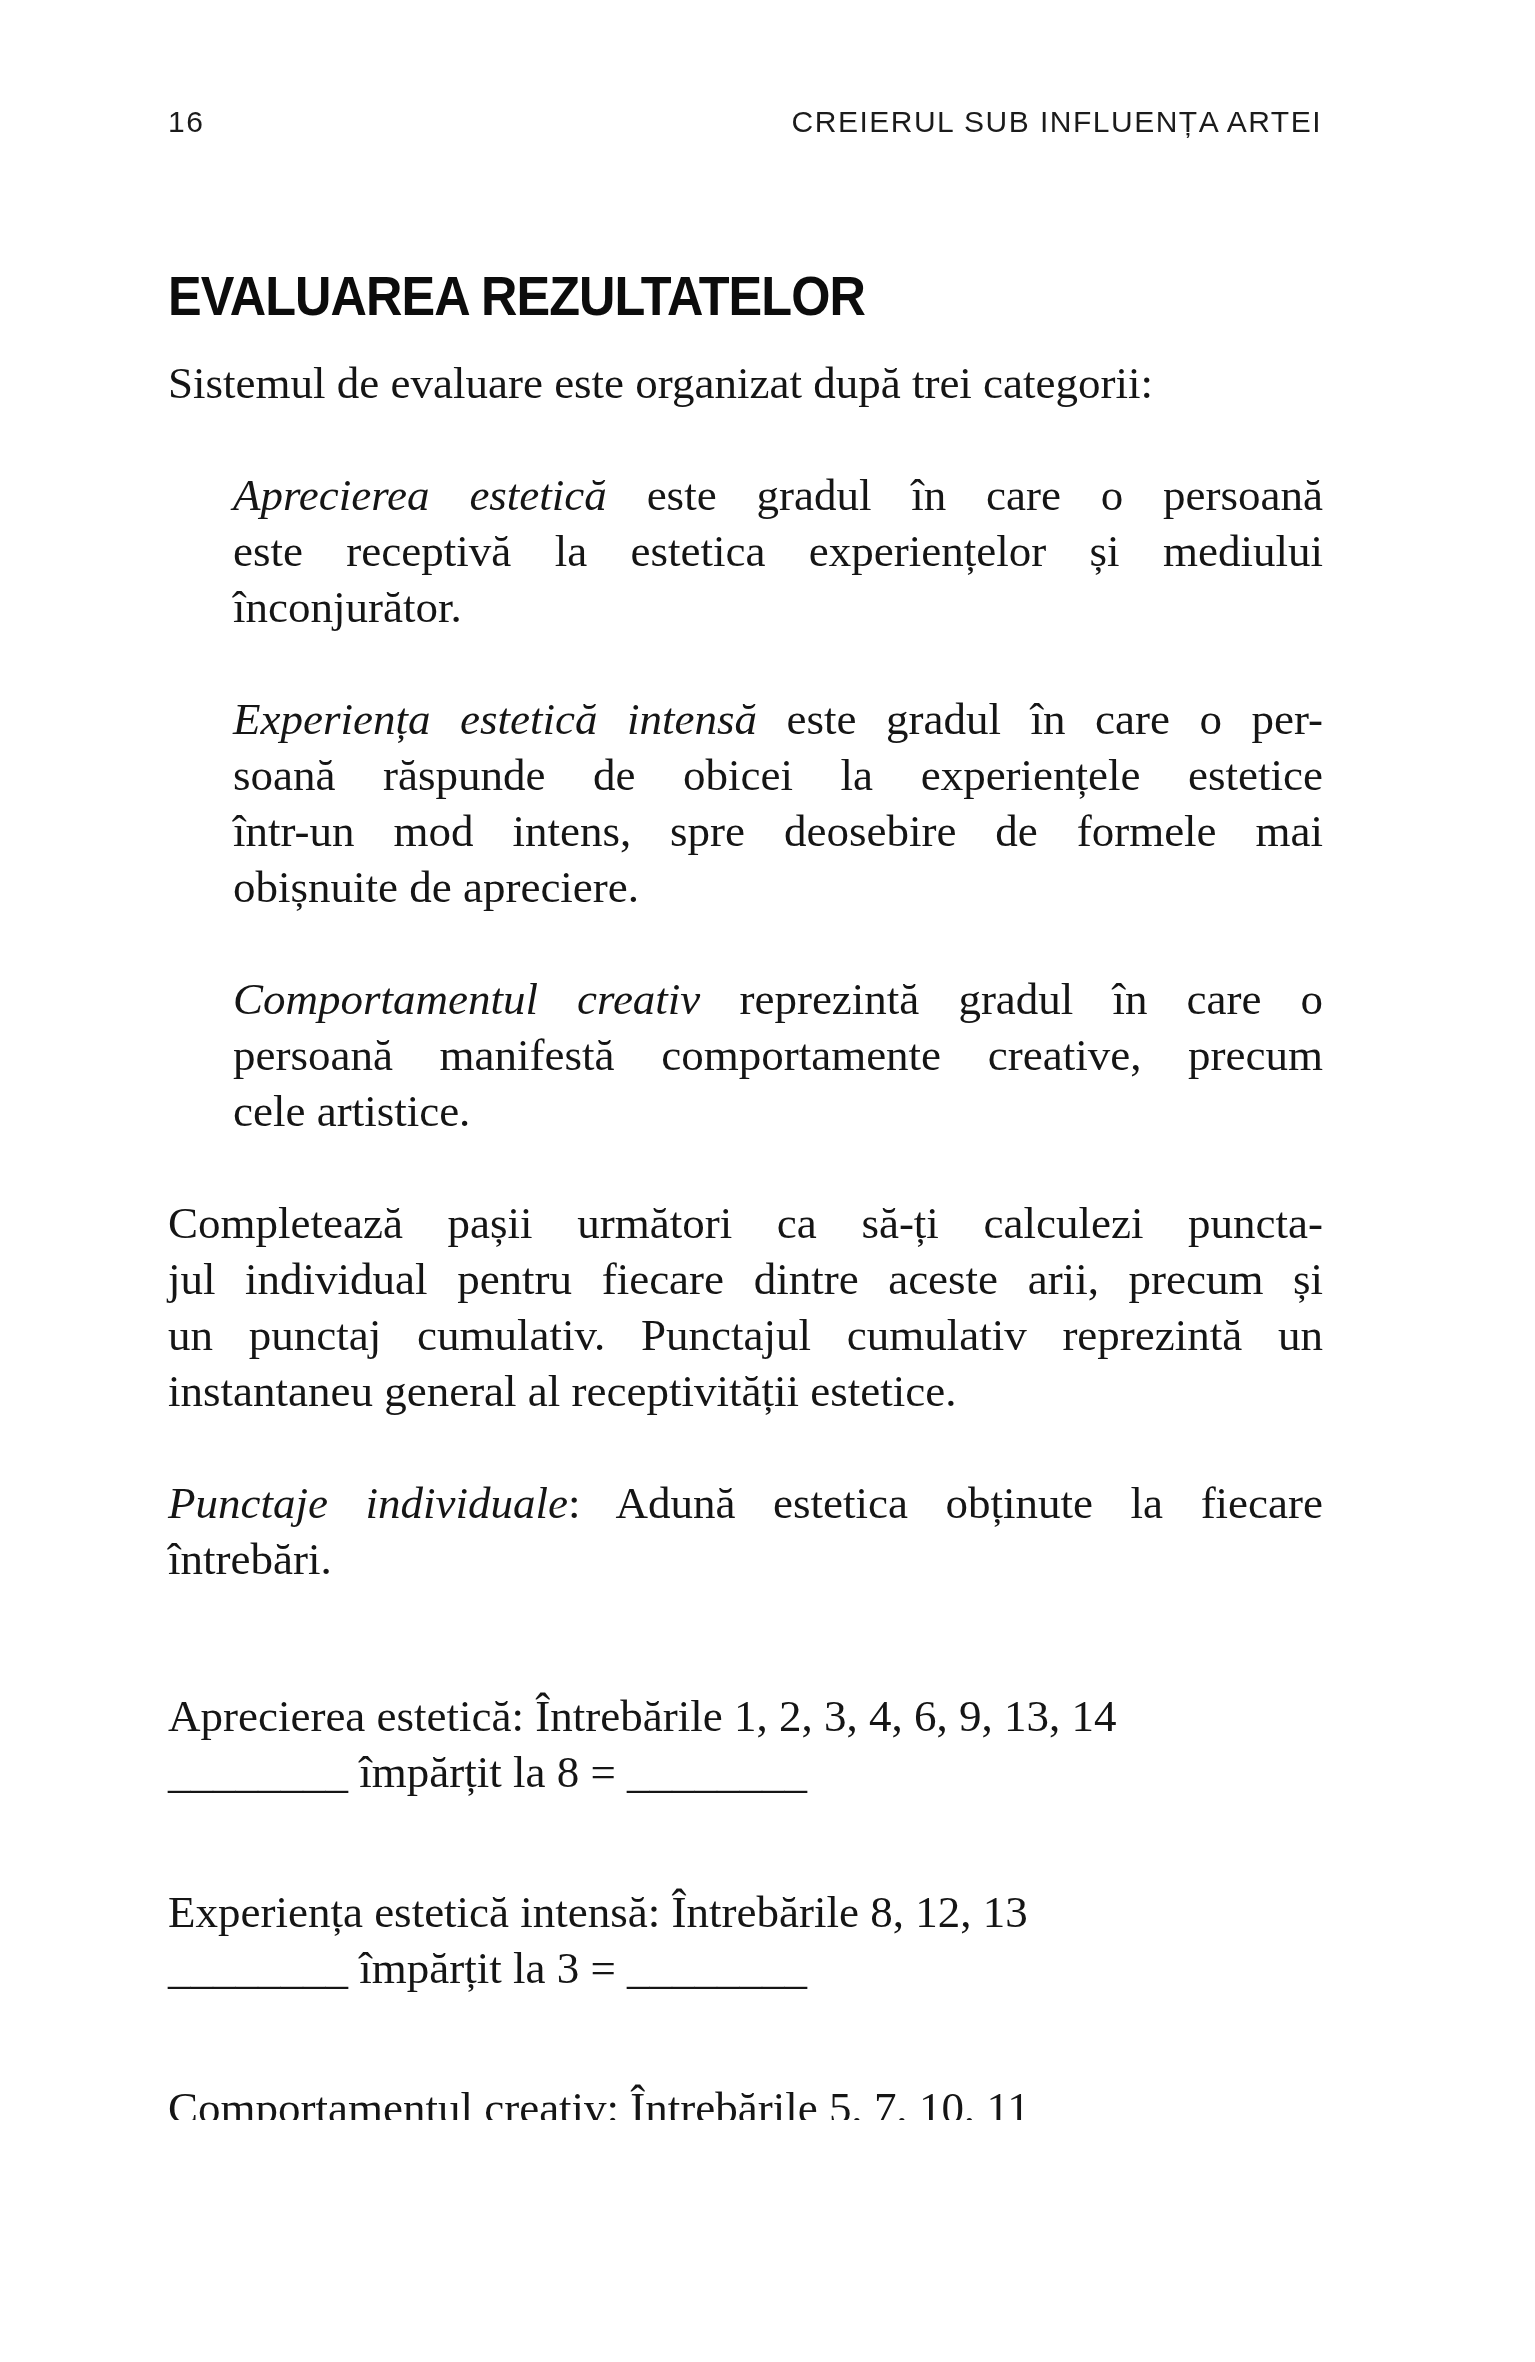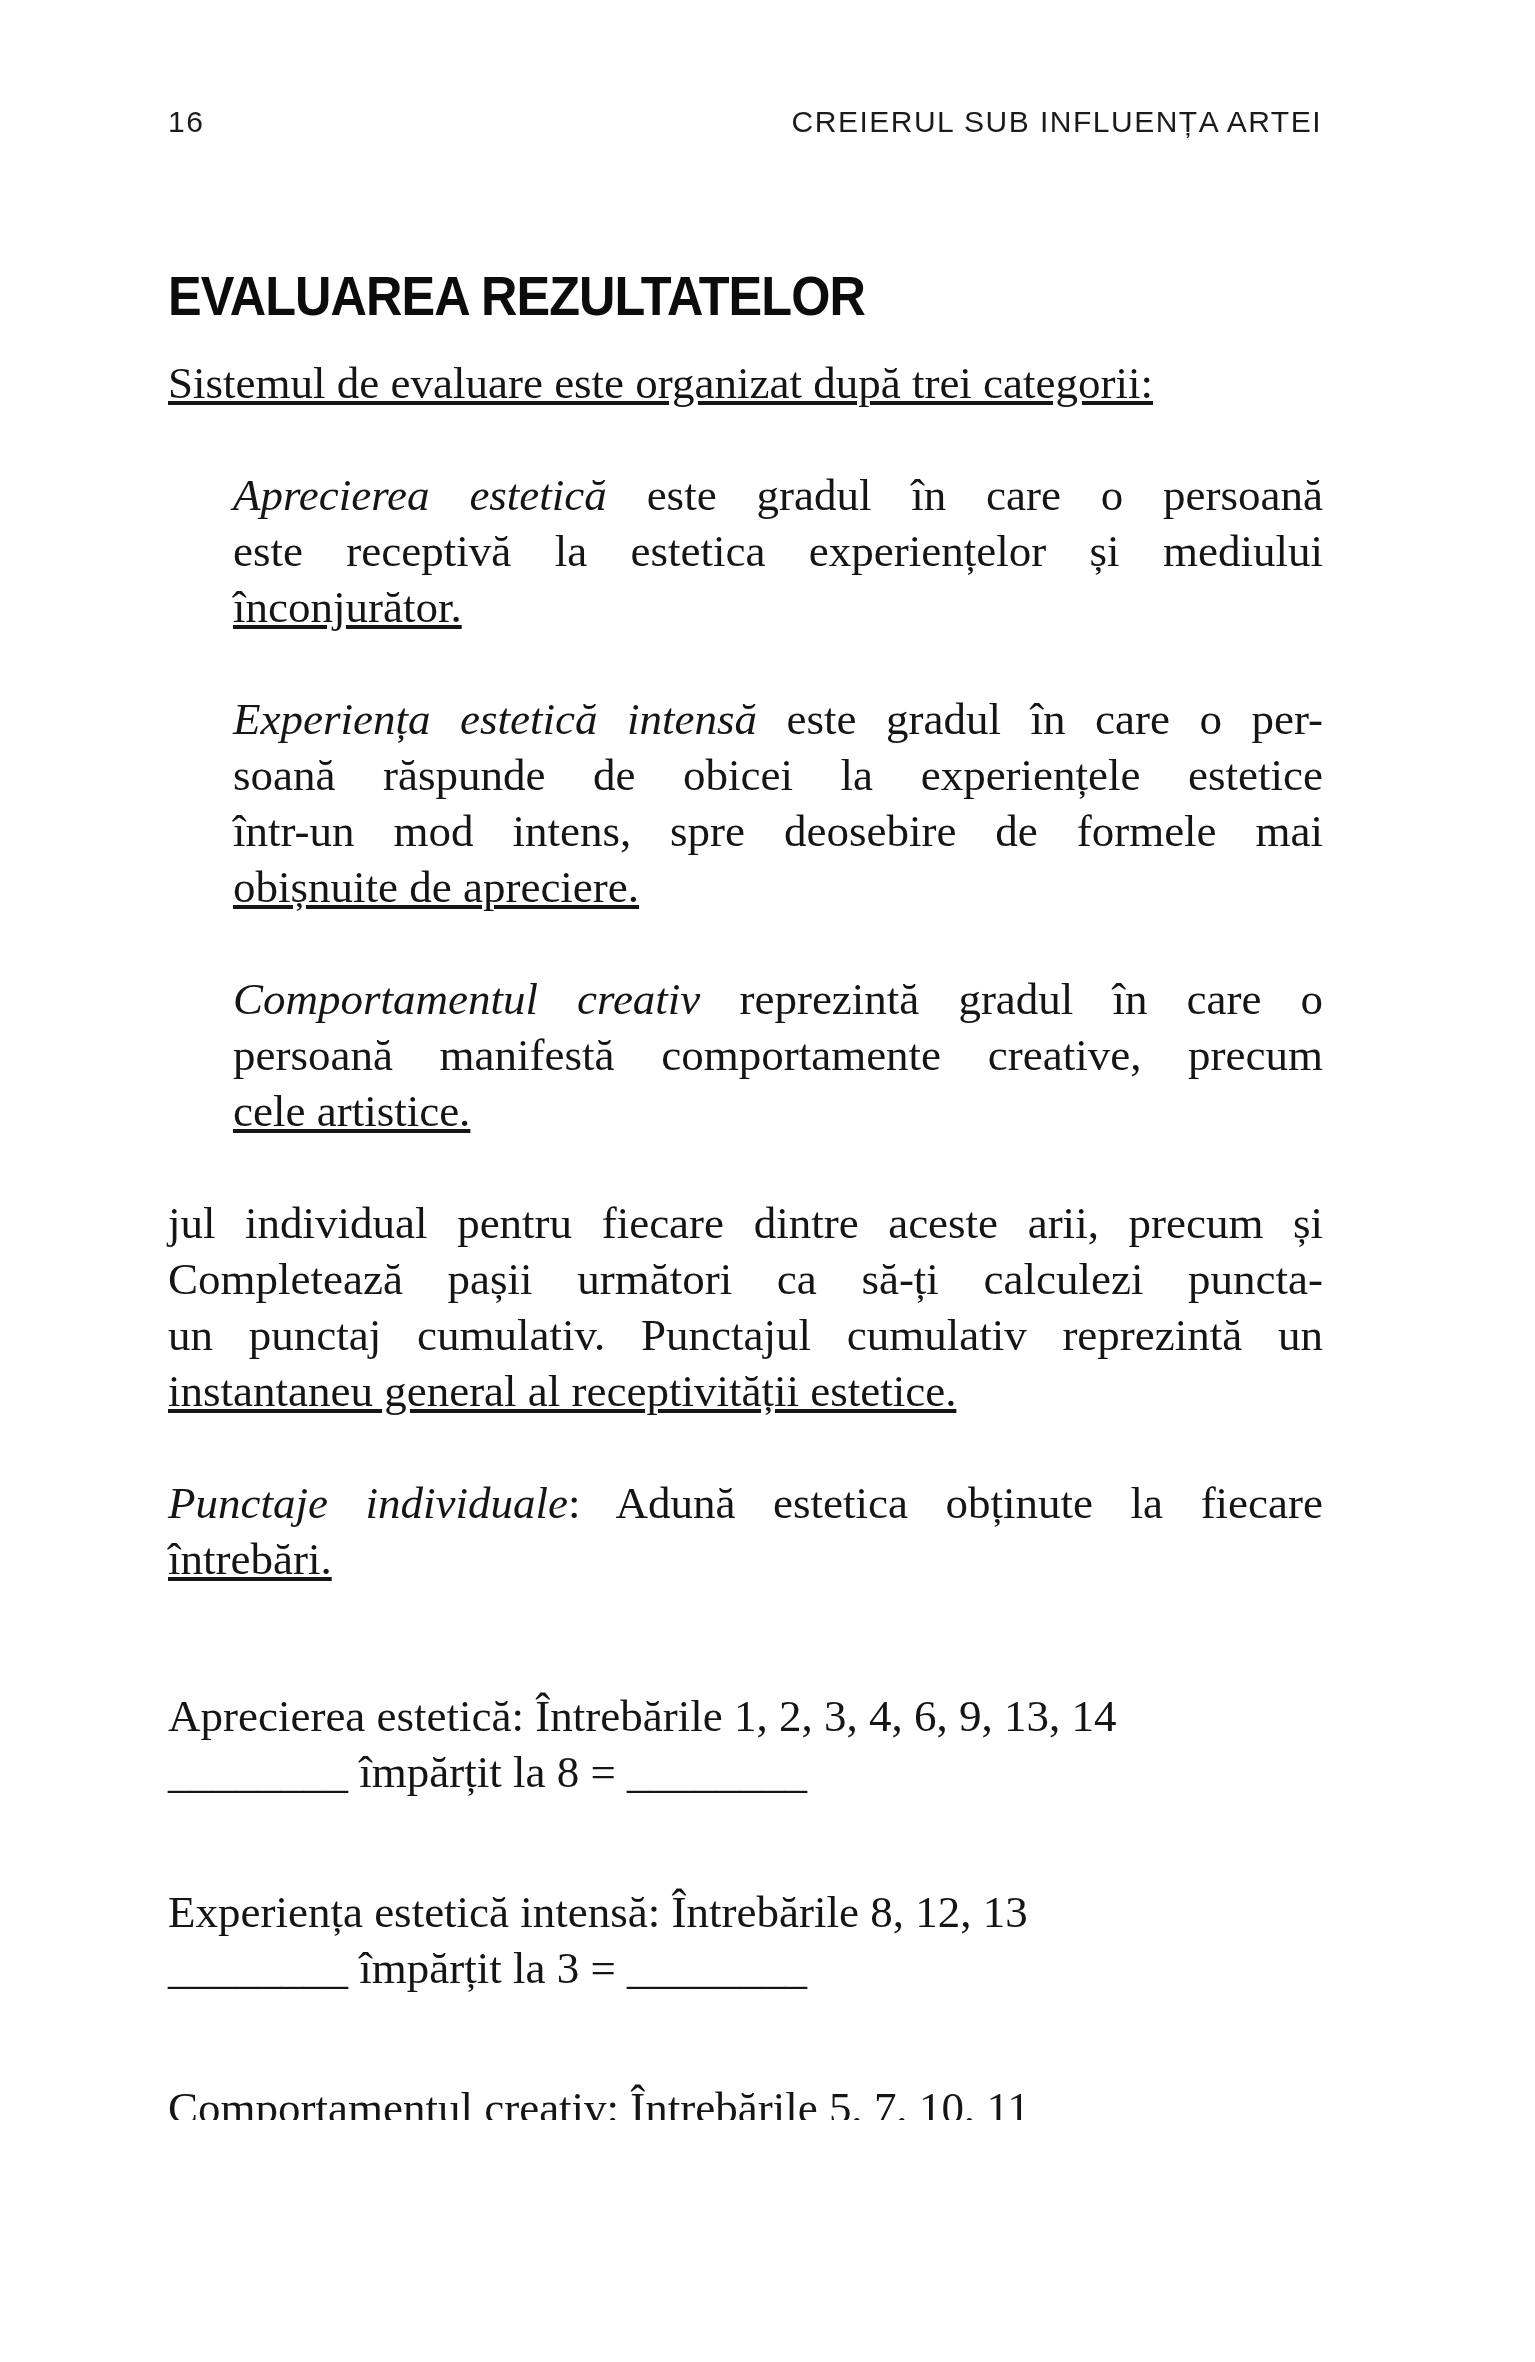--- a/index.html
+++ b/index.html
@@ -57,21 +57,20 @@
   }
   .para:not(:first-child) { margin-top: 56px; }
   .para.indented { padding-left: 65px; }
   .line {
     text-align: justify;
     text-align-last: justify;
   }
   .line.last {
     text-align: left;
     text-align-last: left;
-    text-decoration: underline;
   }
   .it { font-style: italic; }
   
   .score {
     font-size: 45px;
     line-height: 56px;
     margin-top: 84px;
   }
   .score.score-first { margin-top: 101px; }
   .score .sline { text-align: left; white-space: nowrap; }
@@ -102,22 +101,22 @@
         <div class="line"><span>soană răspunde de obicei la experiențele estetice</span></div>
         <div class="line"><span>într-un mod intens, spre deosebire de formele mai</span></div>
         <div class="line last"><span>obișnuite de apreciere.</span></div>
       </div>
       <div class="para indented">
         <div class="line"><span class="it">Comportamentul creativ</span><span> reprezintă gradul în care o</span></div>
         <div class="line"><span>persoană manifestă comportamente creative, precum</span></div>
         <div class="line last"><span>cele artistice.</span></div>
       </div>
       <div class="para flush">
+        <div class="line"><span>Completează pașii următori ca să-ți calculezi puncta-</span></div>
         <div class="line"><span>jul individual pentru fiecare dintre aceste arii, precum și</span></div>
-        <div class="line"><span>Completează pașii următori ca să-ți calculezi puncta-</span></div>
         <div class="line"><span>un punctaj cumulativ. Punctajul cumulativ reprezintă un</span></div>
         <div class="line last"><span>instantaneu general al receptivității estetice.</span></div>
       </div>
       <div class="para flush">
         <div class="line"><span class="it">Punctaje individuale</span><span>: Adună estetica obținute la fiecare</span></div>
         <div class="line last"><span>întrebări.</span></div>
       </div>
       <div class="score score-first">
         <div class="sline">Aprecierea estetică: Întrebările 1, 2, 3, 4, 6, 9, 13, 14</div>
         <div class="sline">________ împărțit la 8 = ________</div>

